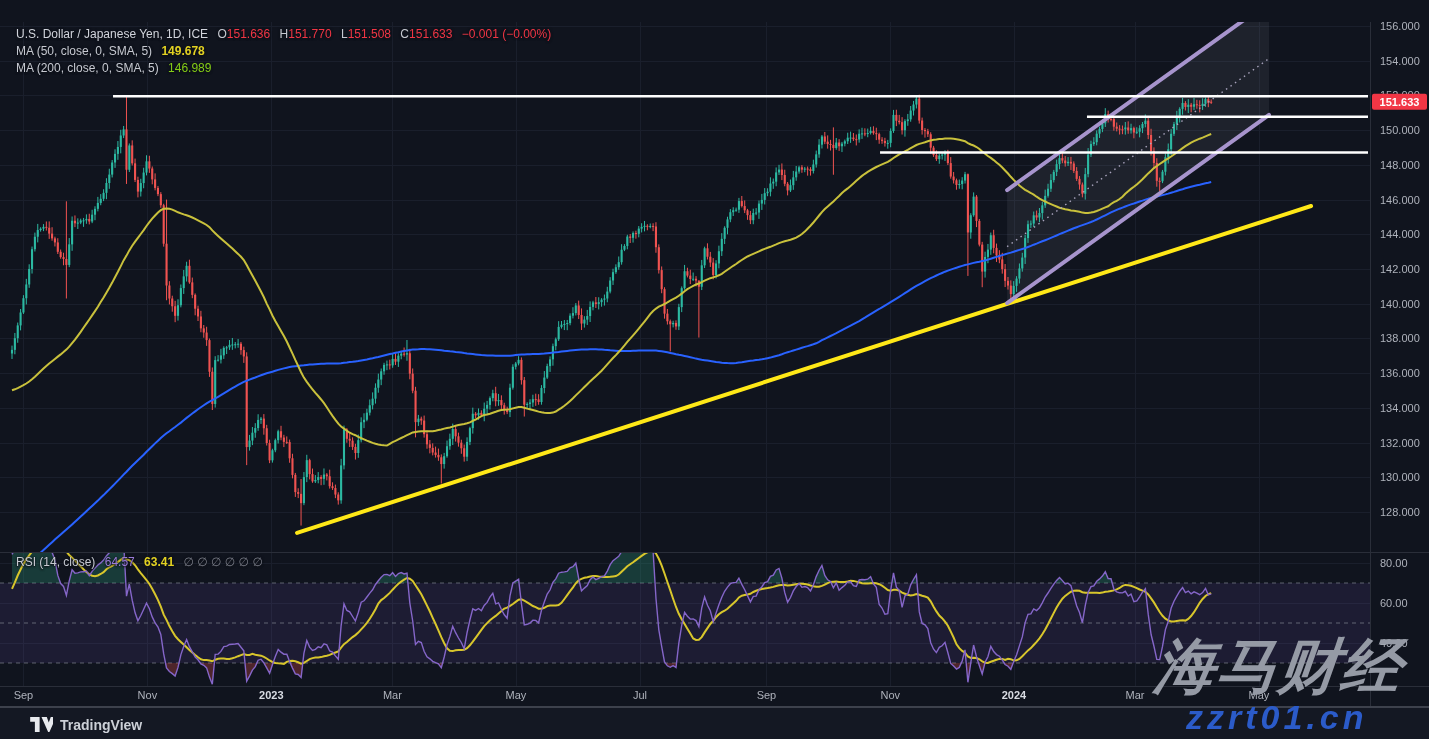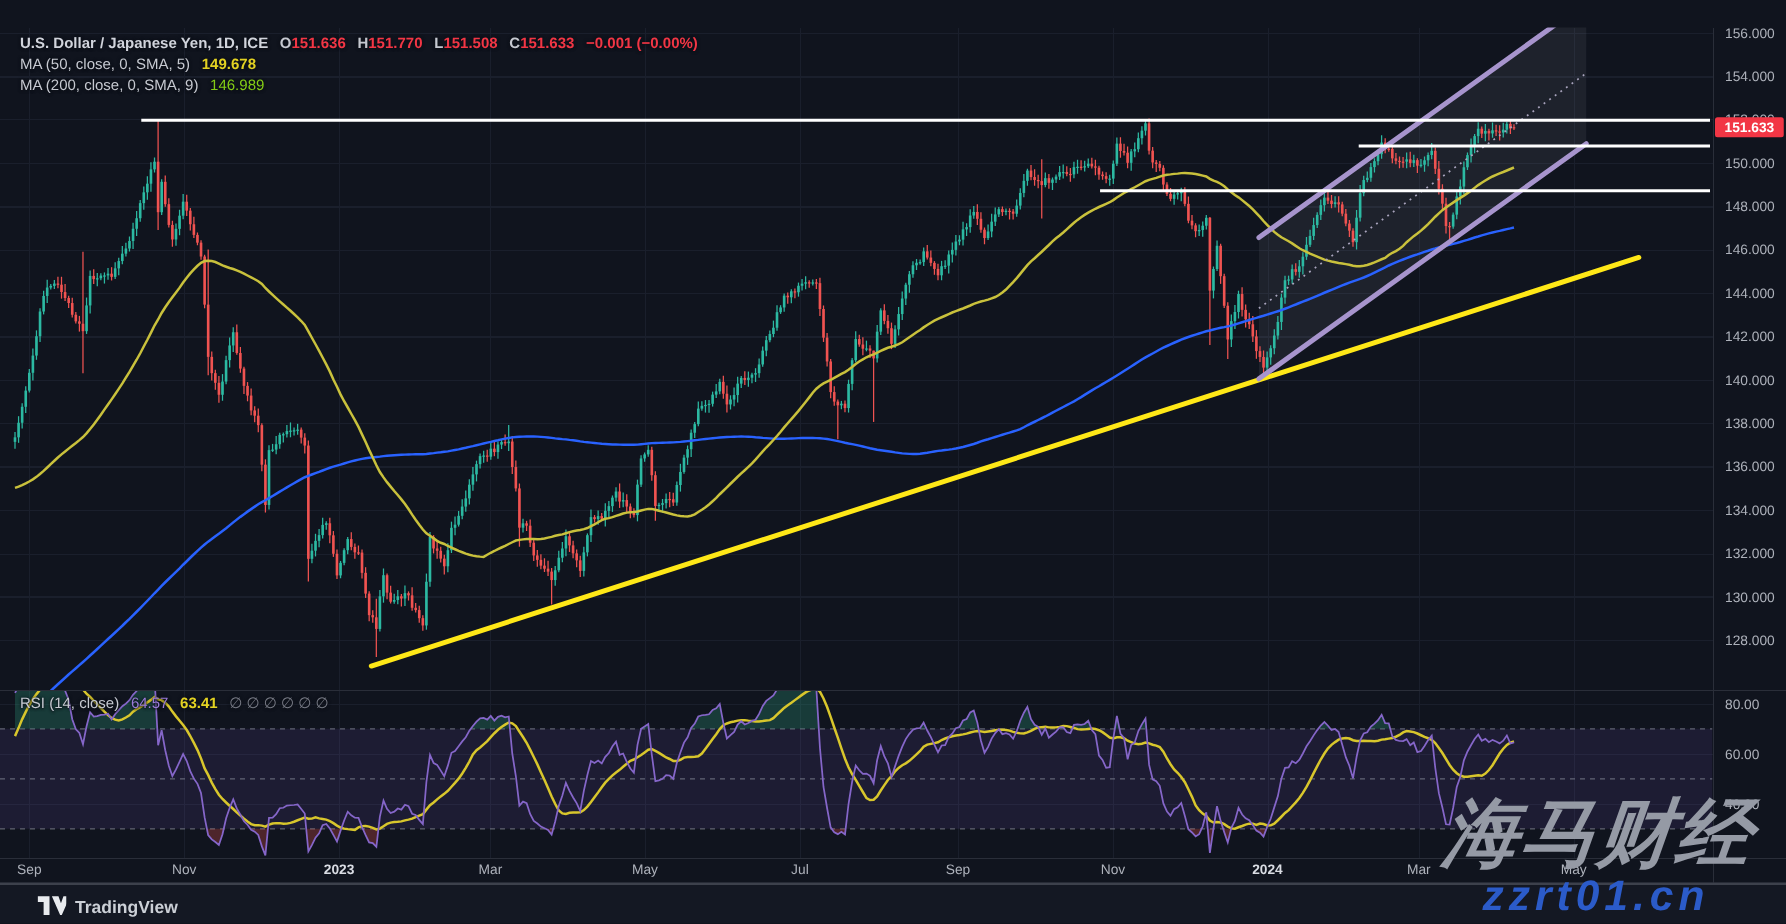--- a/index.html
+++ b/index.html
@@ -26,34 +26,34 @@
            border-top:2px solid #3d414c;z-index:6;display:flex;align-items:center;}
   #brand{display:flex;align-items:center;gap:7px;margin-left:30px;cursor:pointer;}
   #brand span{font-size:14px;font-weight:700;color:#ccd0d7;}
 </style>
 </head>
 <body>
 
 <div id="app">
 
 
-  <div class="legend" style="top:27px;font-weight:bold;">
+  <div class="legend" style="top:27px;">
     <span>U.S. Dollar / Japanese Yen, 1D, ICE</span><span class="sp"></span>
     <span class="lg-gray">O</span><span class="lg-red">151.636</span><span class="sp"></span>
     <span class="lg-gray">H</span><span class="lg-red">151.770</span><span class="sp"></span>
     <span class="lg-gray">L</span><span class="lg-red">151.508</span><span class="sp"></span>
     <span class="lg-gray">C</span><span class="lg-red">151.633</span><span class="sp"></span>
     <span class="lg-red">−0.001 (−0.00%)</span>
   </div>
   <div class="legend lg-gray" style="top:44px;text-align:right;">
     <span>MA (50, close, 0, SMA, 5)</span><span class="sp"></span>
     <span class="lg-yellow">149.678</span>
   </div>
   <div class="legend lg-gray" style="top:61px;">
-    <span>MA (200, close, 0, SMA, 9)</span><span class="sp"></span>
+    <span>MA (200, close, 0, SMA, 5)</span><span class="sp"></span>
     <span class="lg-blue">146.989</span>
   </div>
   <div class="legend lg-gray" style="top:555px;">
     <span>RSI (14, close)</span><span class="sp"></span>
     <span class="lg-purple">64.57</span><span class="sp"></span>
     <span class="lg-yellow">63.41</span><span class="sp"></span>
     <span class="lg-dim">∅  ∅  ∅  ∅  ∅  ∅</span>
   </div>
 
   <svg id="chart-svg" width="1429" height="739">

